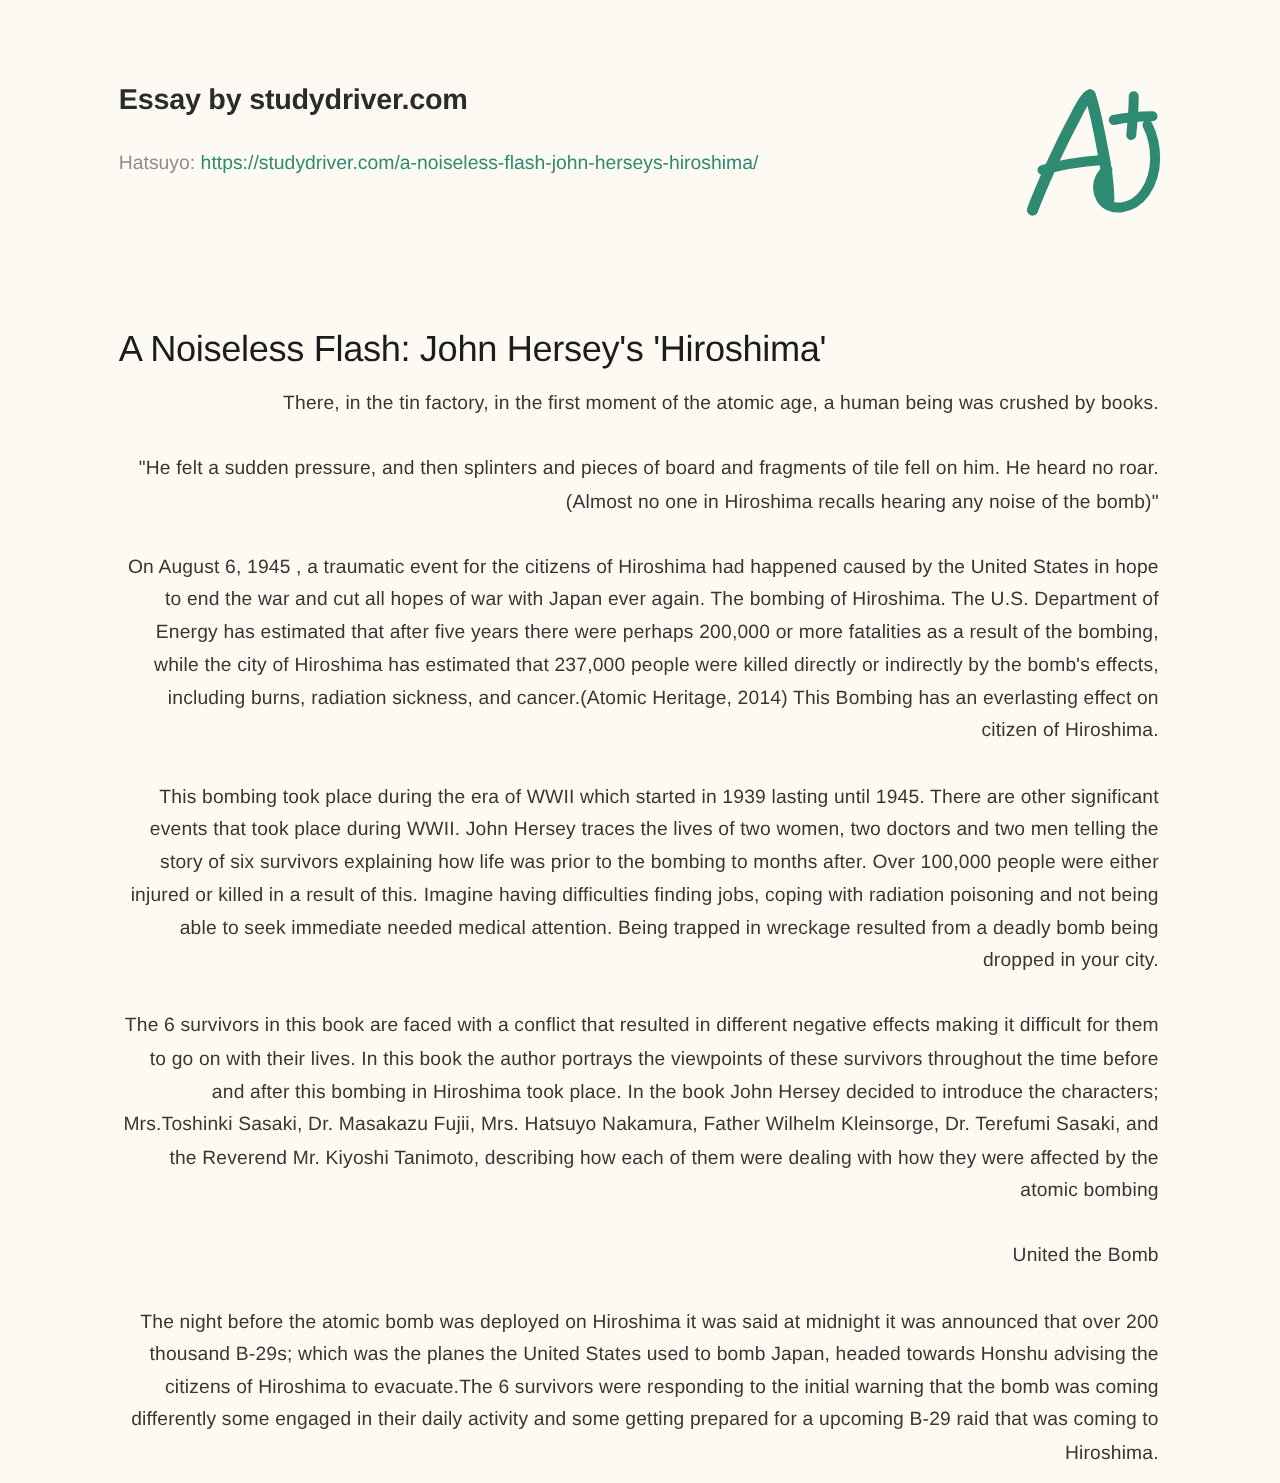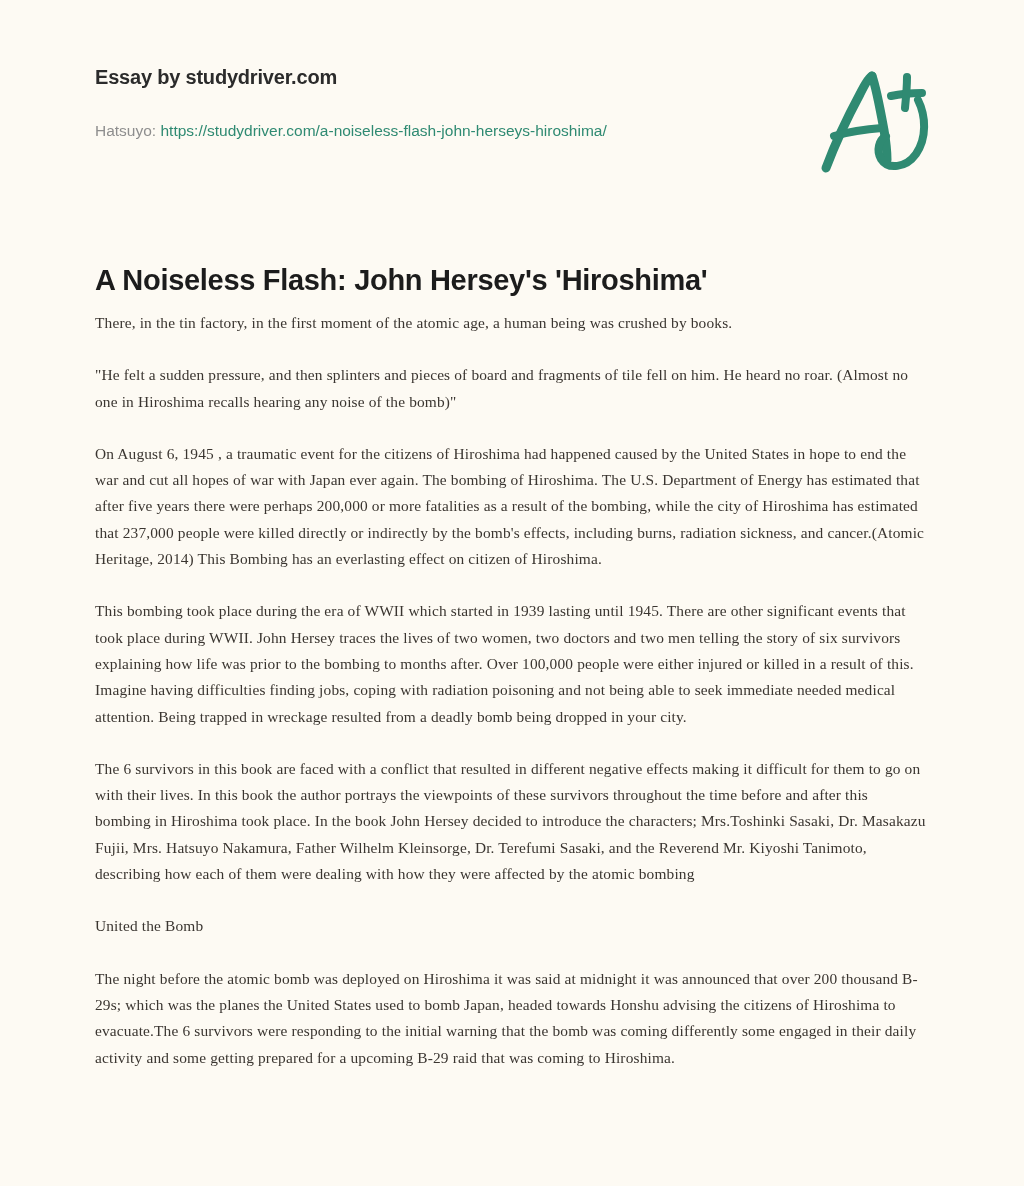--- a/index.html
+++ b/index.html
@@ -29,21 +29,21 @@
     left: 0;
     top: 0;
     width: 1024px;
     height: 200px;
   }
 
   .brand-line {
     position: absolute;
     left: 95px;
     top: 66px;
-    font-size: 20px;
+    font-size: 23px;
     font-weight: bold;
     color: #2b2b2b;
     letter-spacing: -0.2px;
     white-space: nowrap;
   }
 
   .source-line {
     position: absolute;
     left: 95px;
     top: 122px;
@@ -66,43 +66,42 @@
   }
   .logo svg { display: block; }
 
   
   .doc-title {
     position: absolute;
     left: 95px;
     top: 243px;
     width: 860px;
     font-size: 29px;
-    font-weight: bold;
+    font-weight: normal;
     color: #1c1c1c;
     letter-spacing: -0.3px;
     line-height: 1.25;
   }
 
   
   .body-copy {
     position: absolute;
     left: 95px;
     top: 310px;
     width: 832px;
     font-size: 15.4px;
     line-height: 26.3px;
     color: #3a3530;
     letter-spacing: 0.01em;
   }
 
   .body-copy p {
     margin: 0 0 26px 0;
-    text-align: left;
+    text-align: right;
     white-space: pre-wrap;
-    font-family: Liberation Serif, serif;
   }
 
   .body-copy p.section-heading {
     margin: 0 0 26px 0;
   }
 </style>
 </head>
 <body>
 
 <div class="page">

